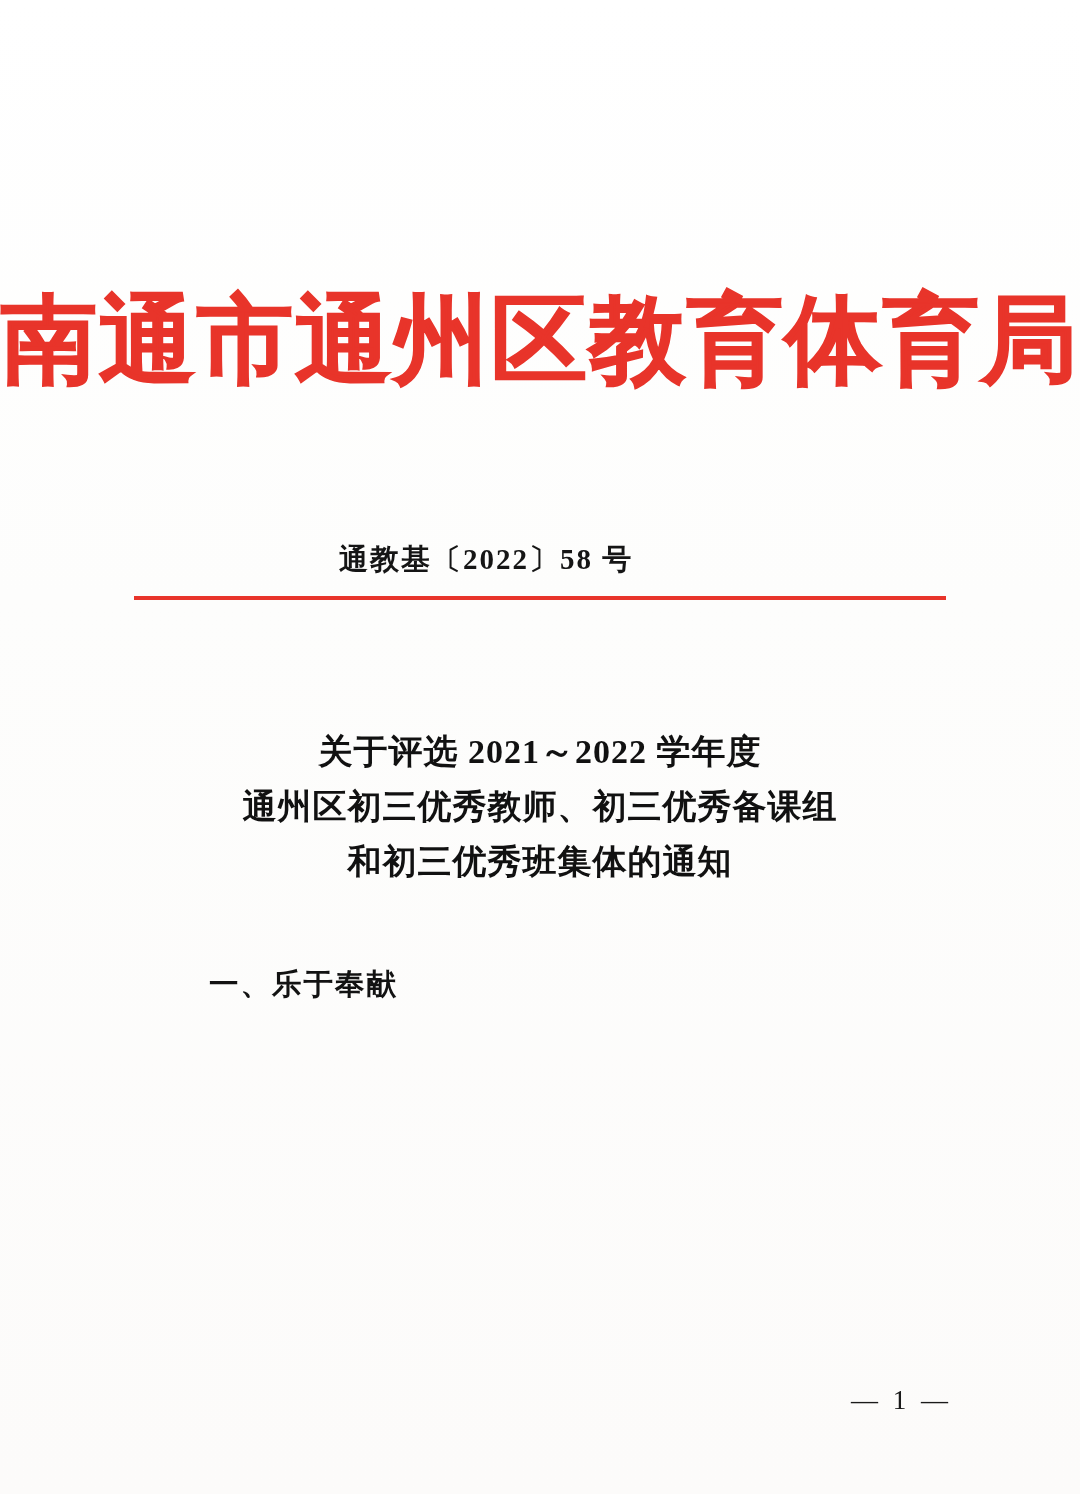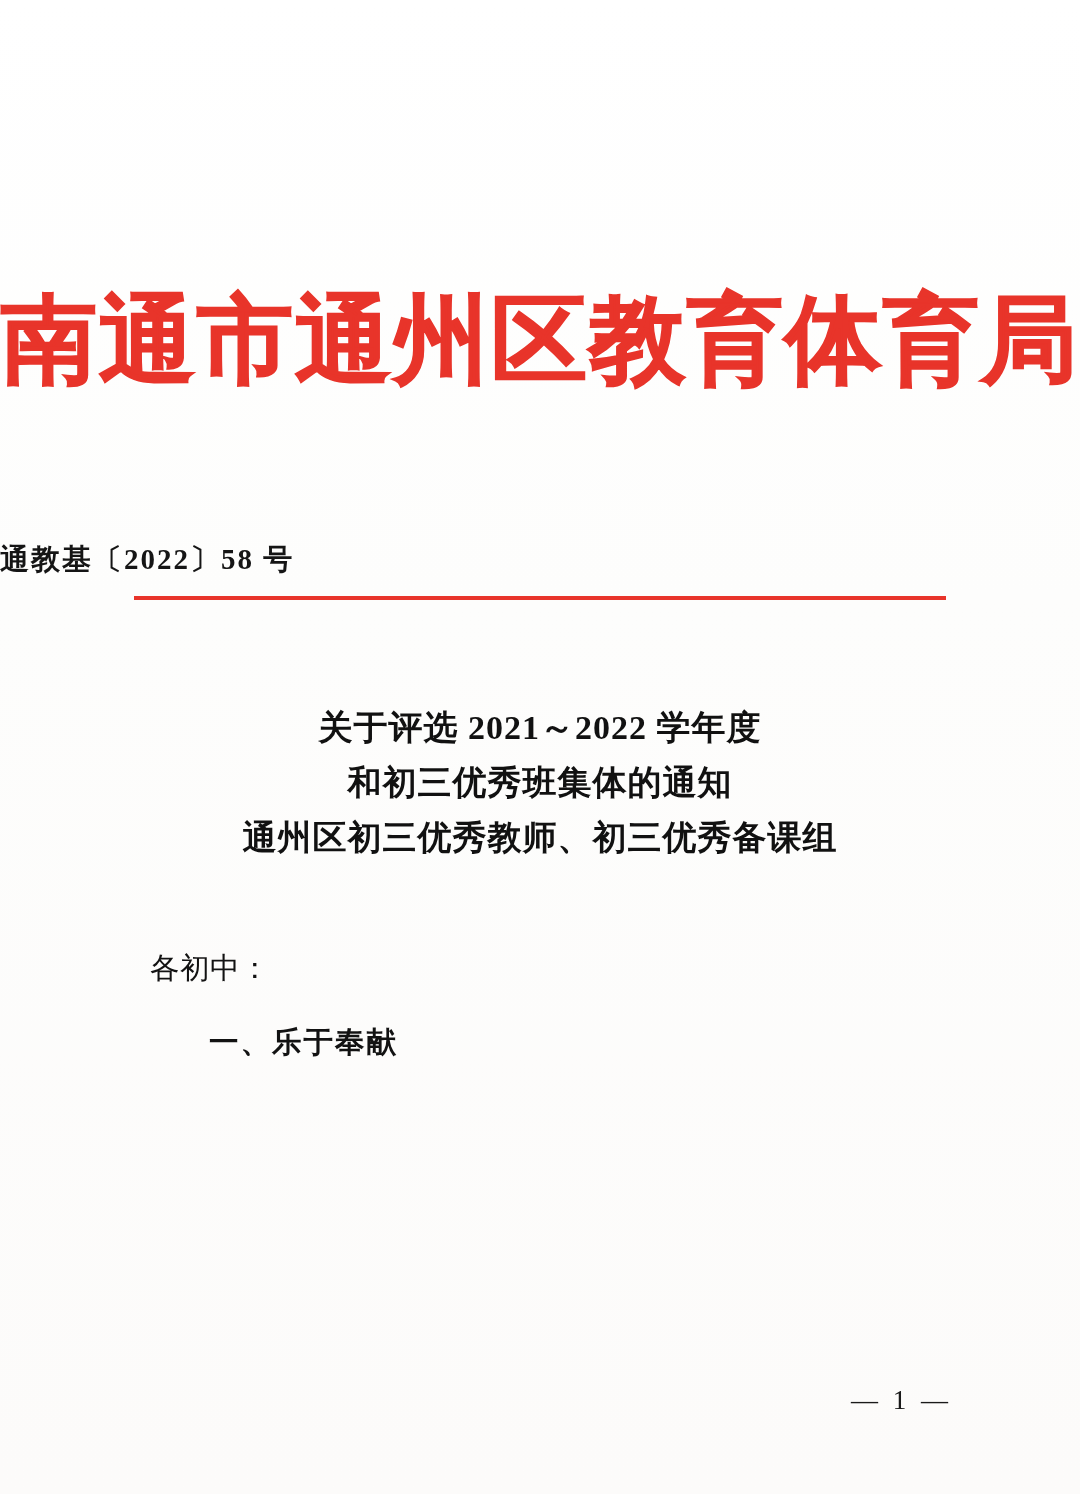--- a/index.html
+++ b/index.html
@@ -43,38 +43,39 @@
     line-height: 1.1;
     white-space: nowrap;
     -webkit-text-stroke: 1.5px #e8342a;
   }
 
   .doc-number {
     position: absolute;
     top: 540px;
     left: 0;
     width: 972px;
+    text-align: center;
     font-size: 29px;
     font-weight: 700;
     letter-spacing: 2px;
     color: #151515;
   }
 
   .red-rule {
     position: absolute;
     top: 596px;
     left: 134px;
     width: 812px;
     height: 4px;
     background: #e8342a;
   }
 
   .title-block {
     position: absolute;
-    top: 700px;
+    top: 724px;
     left: 140px;
     width: 800px;
     text-align: center;
     font-size: 34px;
     font-weight: 700;
     line-height: 1.62;
     letter-spacing: 1px;
     color: #111111;
   }
   .title-block .line { display: block; white-space: nowrap; }
@@ -123,23 +124,22 @@
   <div class="paper-tint"></div>
 
   <div class="masthead">南通市通州区教育体育局</div>
 
   <div class="doc-number">通教基〔2022〕58 号</div>
 
   <div class="red-rule"></div>
 
   <div class="title-block">
     <span class="line">关于评选 2021～2022 学年度</span>
+    <span class="line">通州区初三优秀教师、初三优秀备课组</span>
     <span class="line">和初三优秀班集体的通知</span>
-    <span class="line">通州区初三优秀教师、初三优秀备课组</span>
   </div>
 
   <div class="body-block">
-    <span class="salutation">各初中：</span>
     <span class="section-heading">一、乐于奉献</span>
   </div>
 
   <div class="page-number">— 1 —</div>
 </div>
 
 </body></html>

